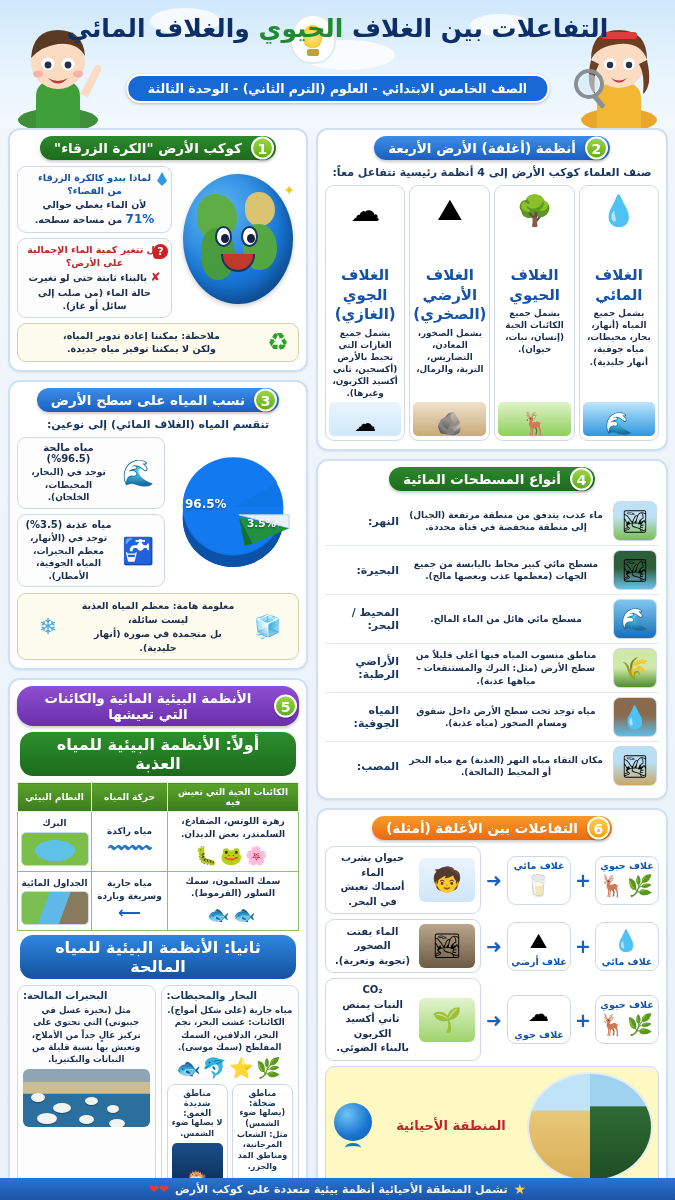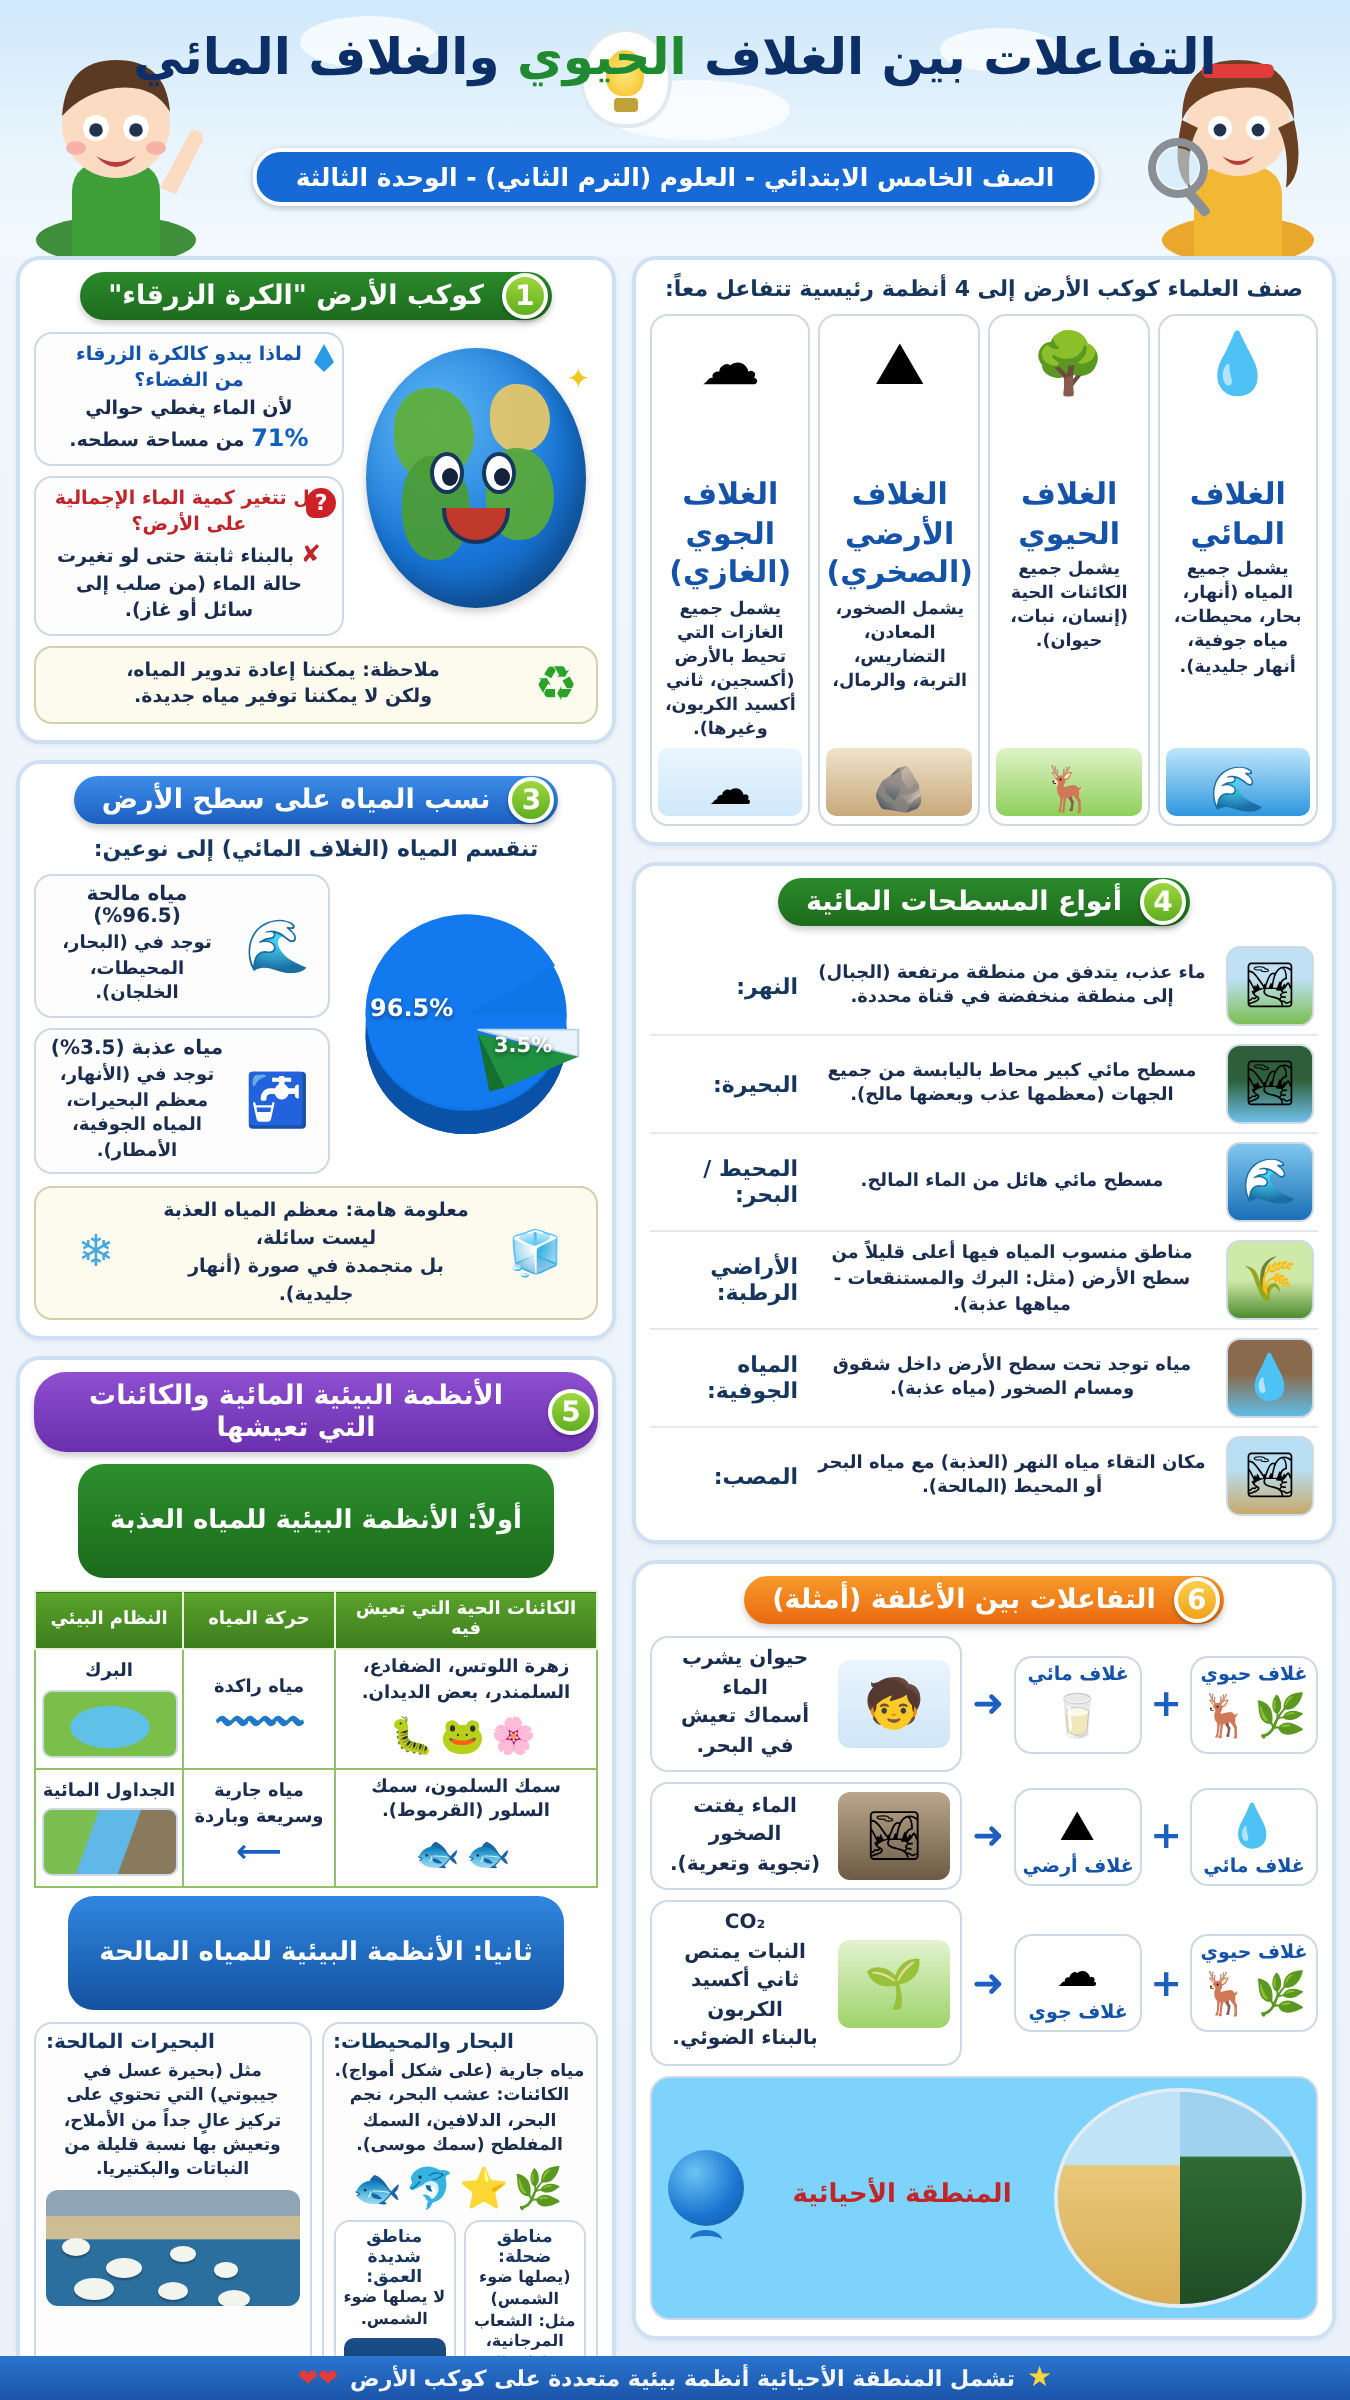--- a/index.html
+++ b/index.html
@@ -56,21 +56,21 @@
     box-shadow:0 1px 2px rgba(0,0,0,.3); }
   .h-green { background:linear-gradient(#2b8a2b,#1d6b1d); }
   .h-blue  { background:linear-gradient(#3d8de8,#1b5fc0); }
   .h-purple{ background:linear-gradient(#8e4fd0,#6a2fae); }
   .h-orange{ background:linear-gradient(#f79a2a,#ea6a10); }
   .n-green { background:linear-gradient(#9ed63f,#5fae1e); }
   .n-orange{ background:linear-gradient(#ffcf4d,#f0a21a); }
 
   .subhead { display:block; margin:4px auto 6px; width:max-content; max-width:98%;
     background:linear-gradient(#2d8f2d,#1c6b1c); color:#fff; font-weight:bold;
-    font-size:13px; padding:21px 16px; border-radius:13px; text-align:center; }
+    font-size:16px; padding:3px 16px; border-radius:13px; text-align:center; }
   .subhead.blue{ background:linear-gradient(#2f86e0,#14529f); }
 
   .intro { font-size:11px; font-weight:bold; color:#16365e; text-align:center;
            margin:2px 0 6px; }
 
   
   .s1row { display:flex; gap:5px; align-items:flex-start; }
   .earthwrap { width:122px; flex:0 0 122px; position:relative; height:150px; }
   .earth { position:absolute; top:8px; left:6px; width:110px; height:130px;
      border-radius:50%; background:
@@ -229,21 +229,21 @@
           padding:4px 5px; display:flex; align-items:center; gap:5px; min-height:52px; }
   .res .rp { width:56px; flex:0 0 56px; height:44px; border-radius:6px;
              display:flex; align-items:center; justify-content:center; font-size:24px; }
   .rp-boy { background:linear-gradient(#eaf4fd,#cfe6f7); }
   .rp-rock{ background:linear-gradient(#b9a68c,#6d5a44); }
   .rp-plant{background:linear-gradient(#e3f3cf,#9ed36a); }
   .res p { flex:1; font-size:10px; font-weight:bold; color:#1a2d4e;
            line-height:1.45; text-align:center; }
 
   .biome { display:flex; align-items:center; gap:6px; border:1.5px solid #cdd9e6;
-           border-radius:10px; background:#7dd3fc; padding:5px; margin-top:3px; }
+           border-radius:10px; background:#fef9c3; padding:5px; margin-top:3px; }
   .biomepic { width:126px; flex:0 0 126px; height:110px; border-radius:50%;
      overflow:hidden; display:flex; border:2px solid #e4ecf4; }
   .bhalf { flex:1; }
   .bdesert { background:linear-gradient(#bfe3f7 0 34%, #e8c878 35%, #d9ad55 100%); }
   .bforest { background:linear-gradient(#9fd2ef 0 30%, #2f6b34 31%, #1f4d25 100%); }
   .biometx { flex:1; text-align:center; }
   .biometx h4 { font-size:13px; font-weight:bold; color:#c0252a; margin-bottom:3px; }
   .biometx p { font-size:9.4px; font-weight:bold; color:#1a2d4e; line-height:1.5; }
   .globe { width:44px; flex:0 0 44px; height:52px; position:relative; }
   .globe .gb { position:absolute; top:2px; left:3px; width:38px;height:38px;
@@ -502,20 +502,24 @@
               <i style="width:16px;height:9px;top:50px;left:86px"></i>
             </div>
           </div>
         </div>
       </div>
     </div>
 
     <div class="col colR">
 
       <div class="card">
+        <div class="sechead h-blue">
+          <span>أنظمة (أغلفة) الأرض الأربعة</span>
+          <span class="num n-green">2</span>
+        </div>
         <div class="intro">صنف العلماء كوكب الأرض إلى 4 أنظمة رئيسية تتفاعل معاً:</div>
 
         <div class="spheres">
           <div class="sph">
             <div class="art">💧</div>
             <h4>الغلاف المائي</h4>
             <p>يشمل جميع المياه (أنهار، بحار، محيطات، مياه جوفية، أنهار جليدية).</p>
             <div class="foot f-water">🌊</div>
           </div>
           <div class="sph">

